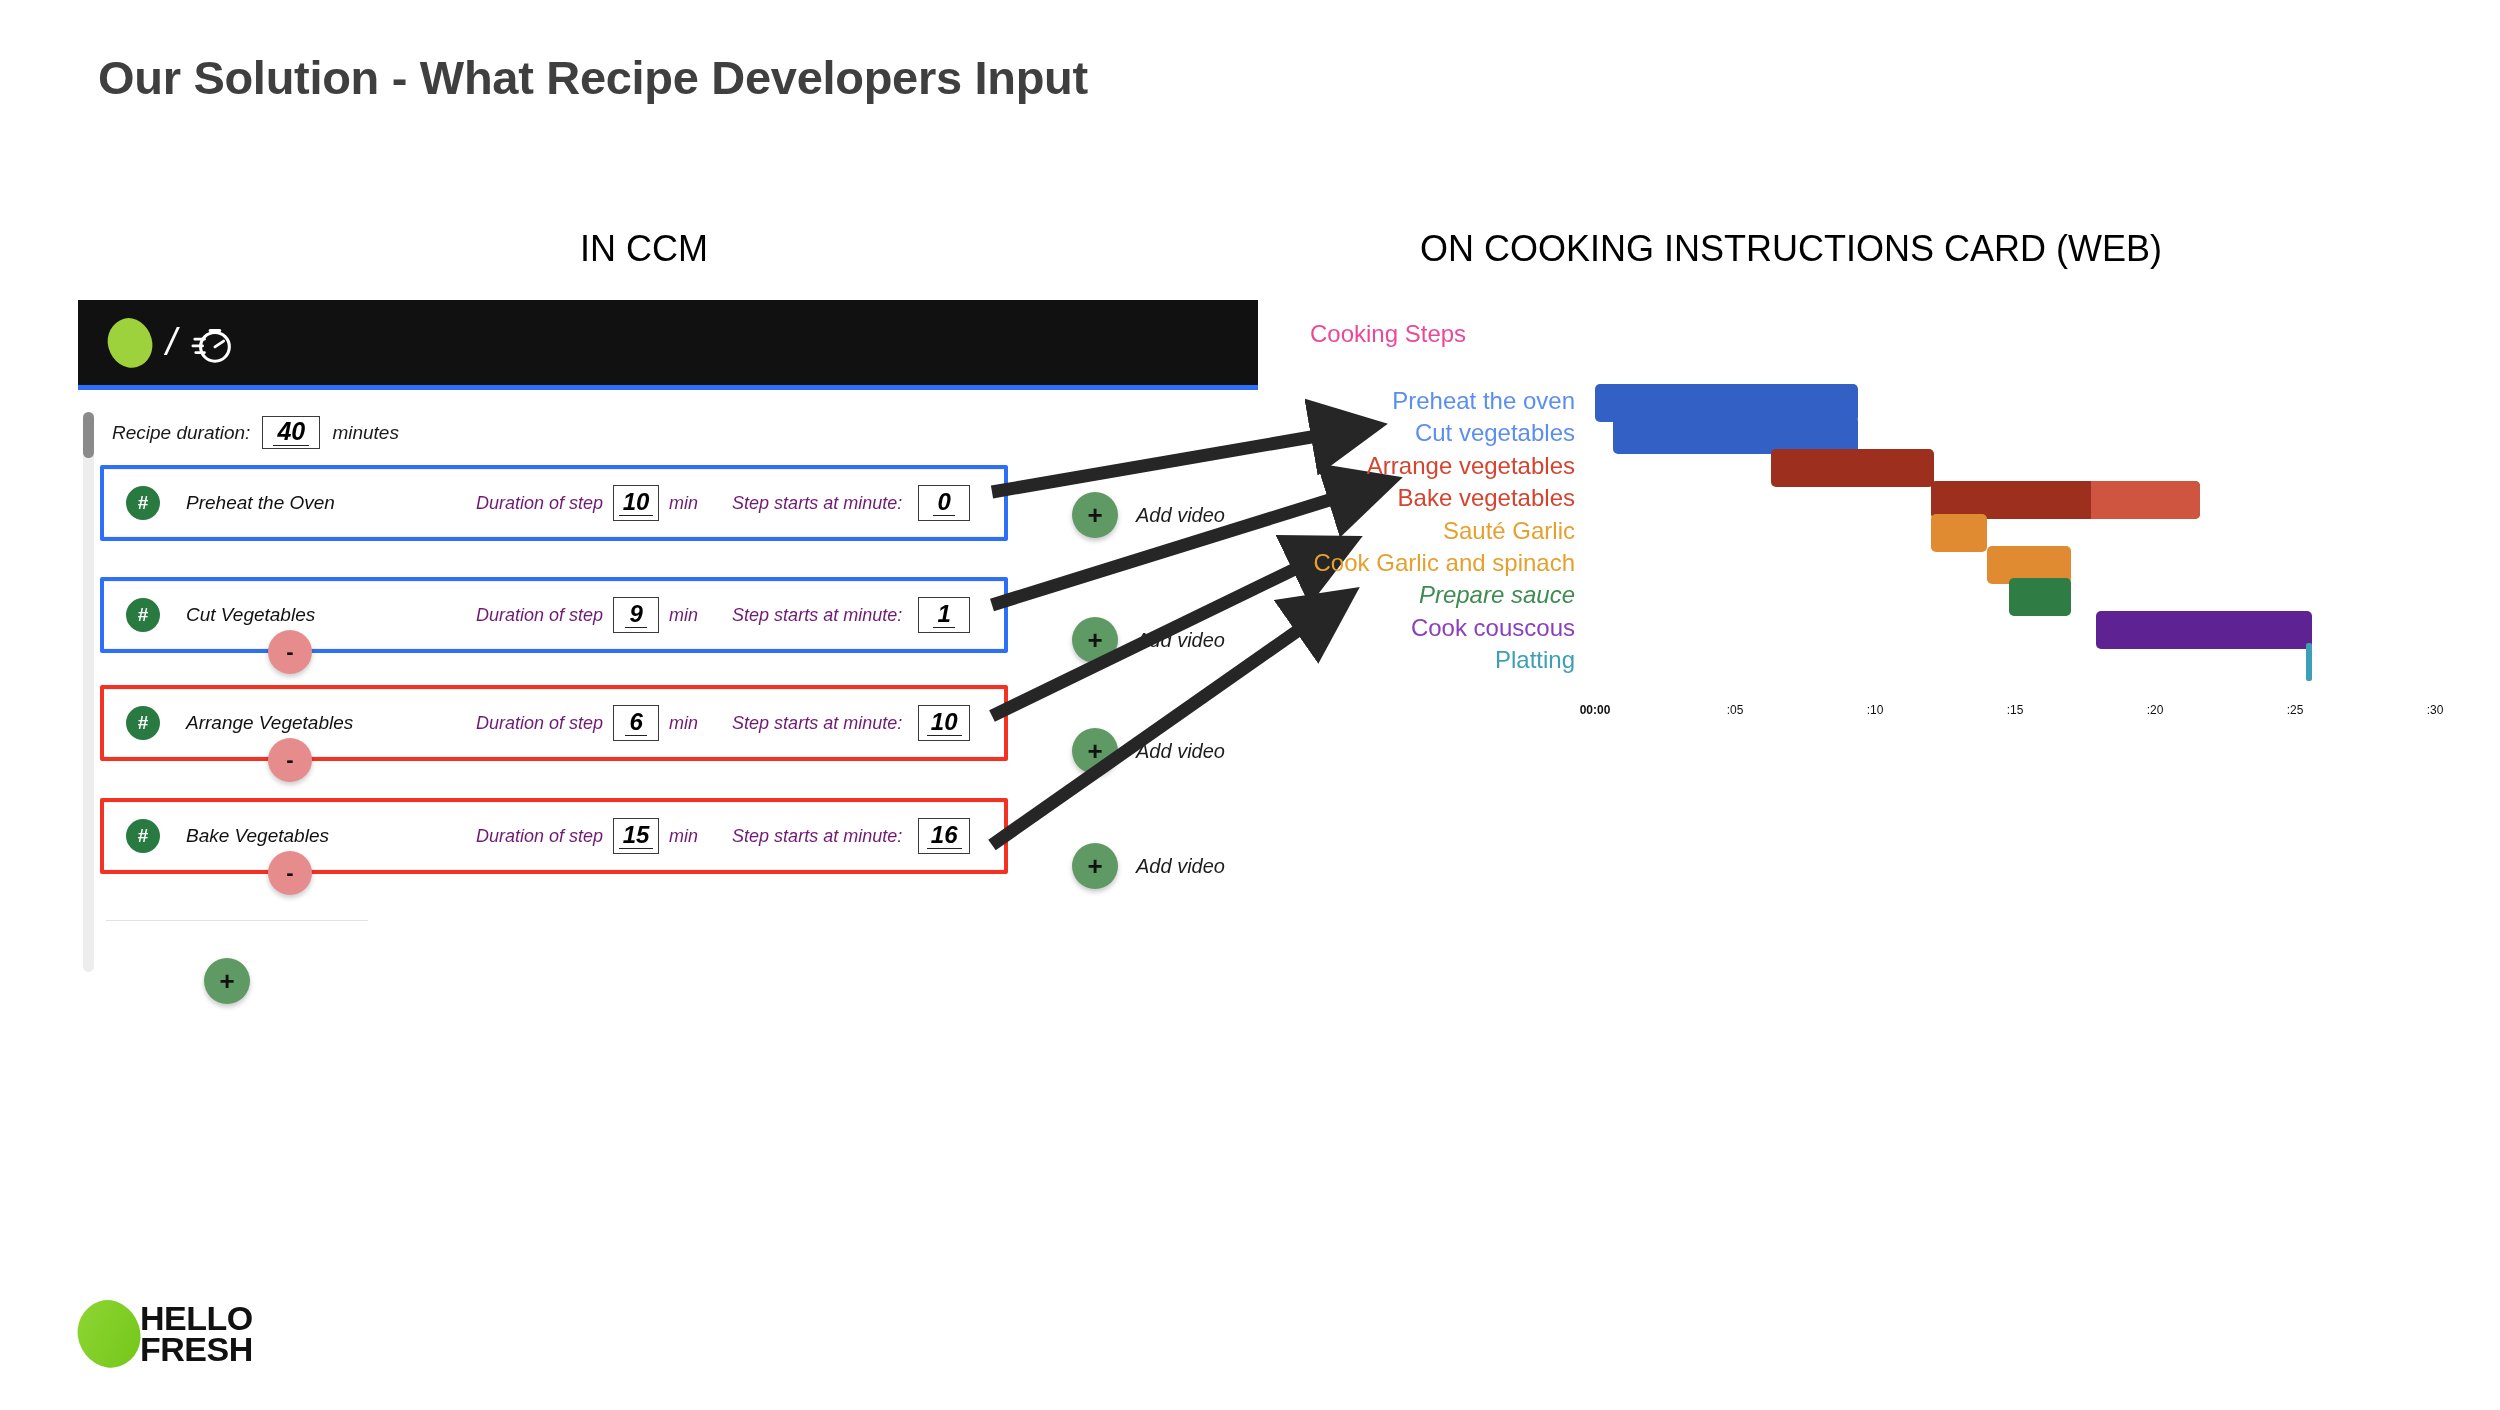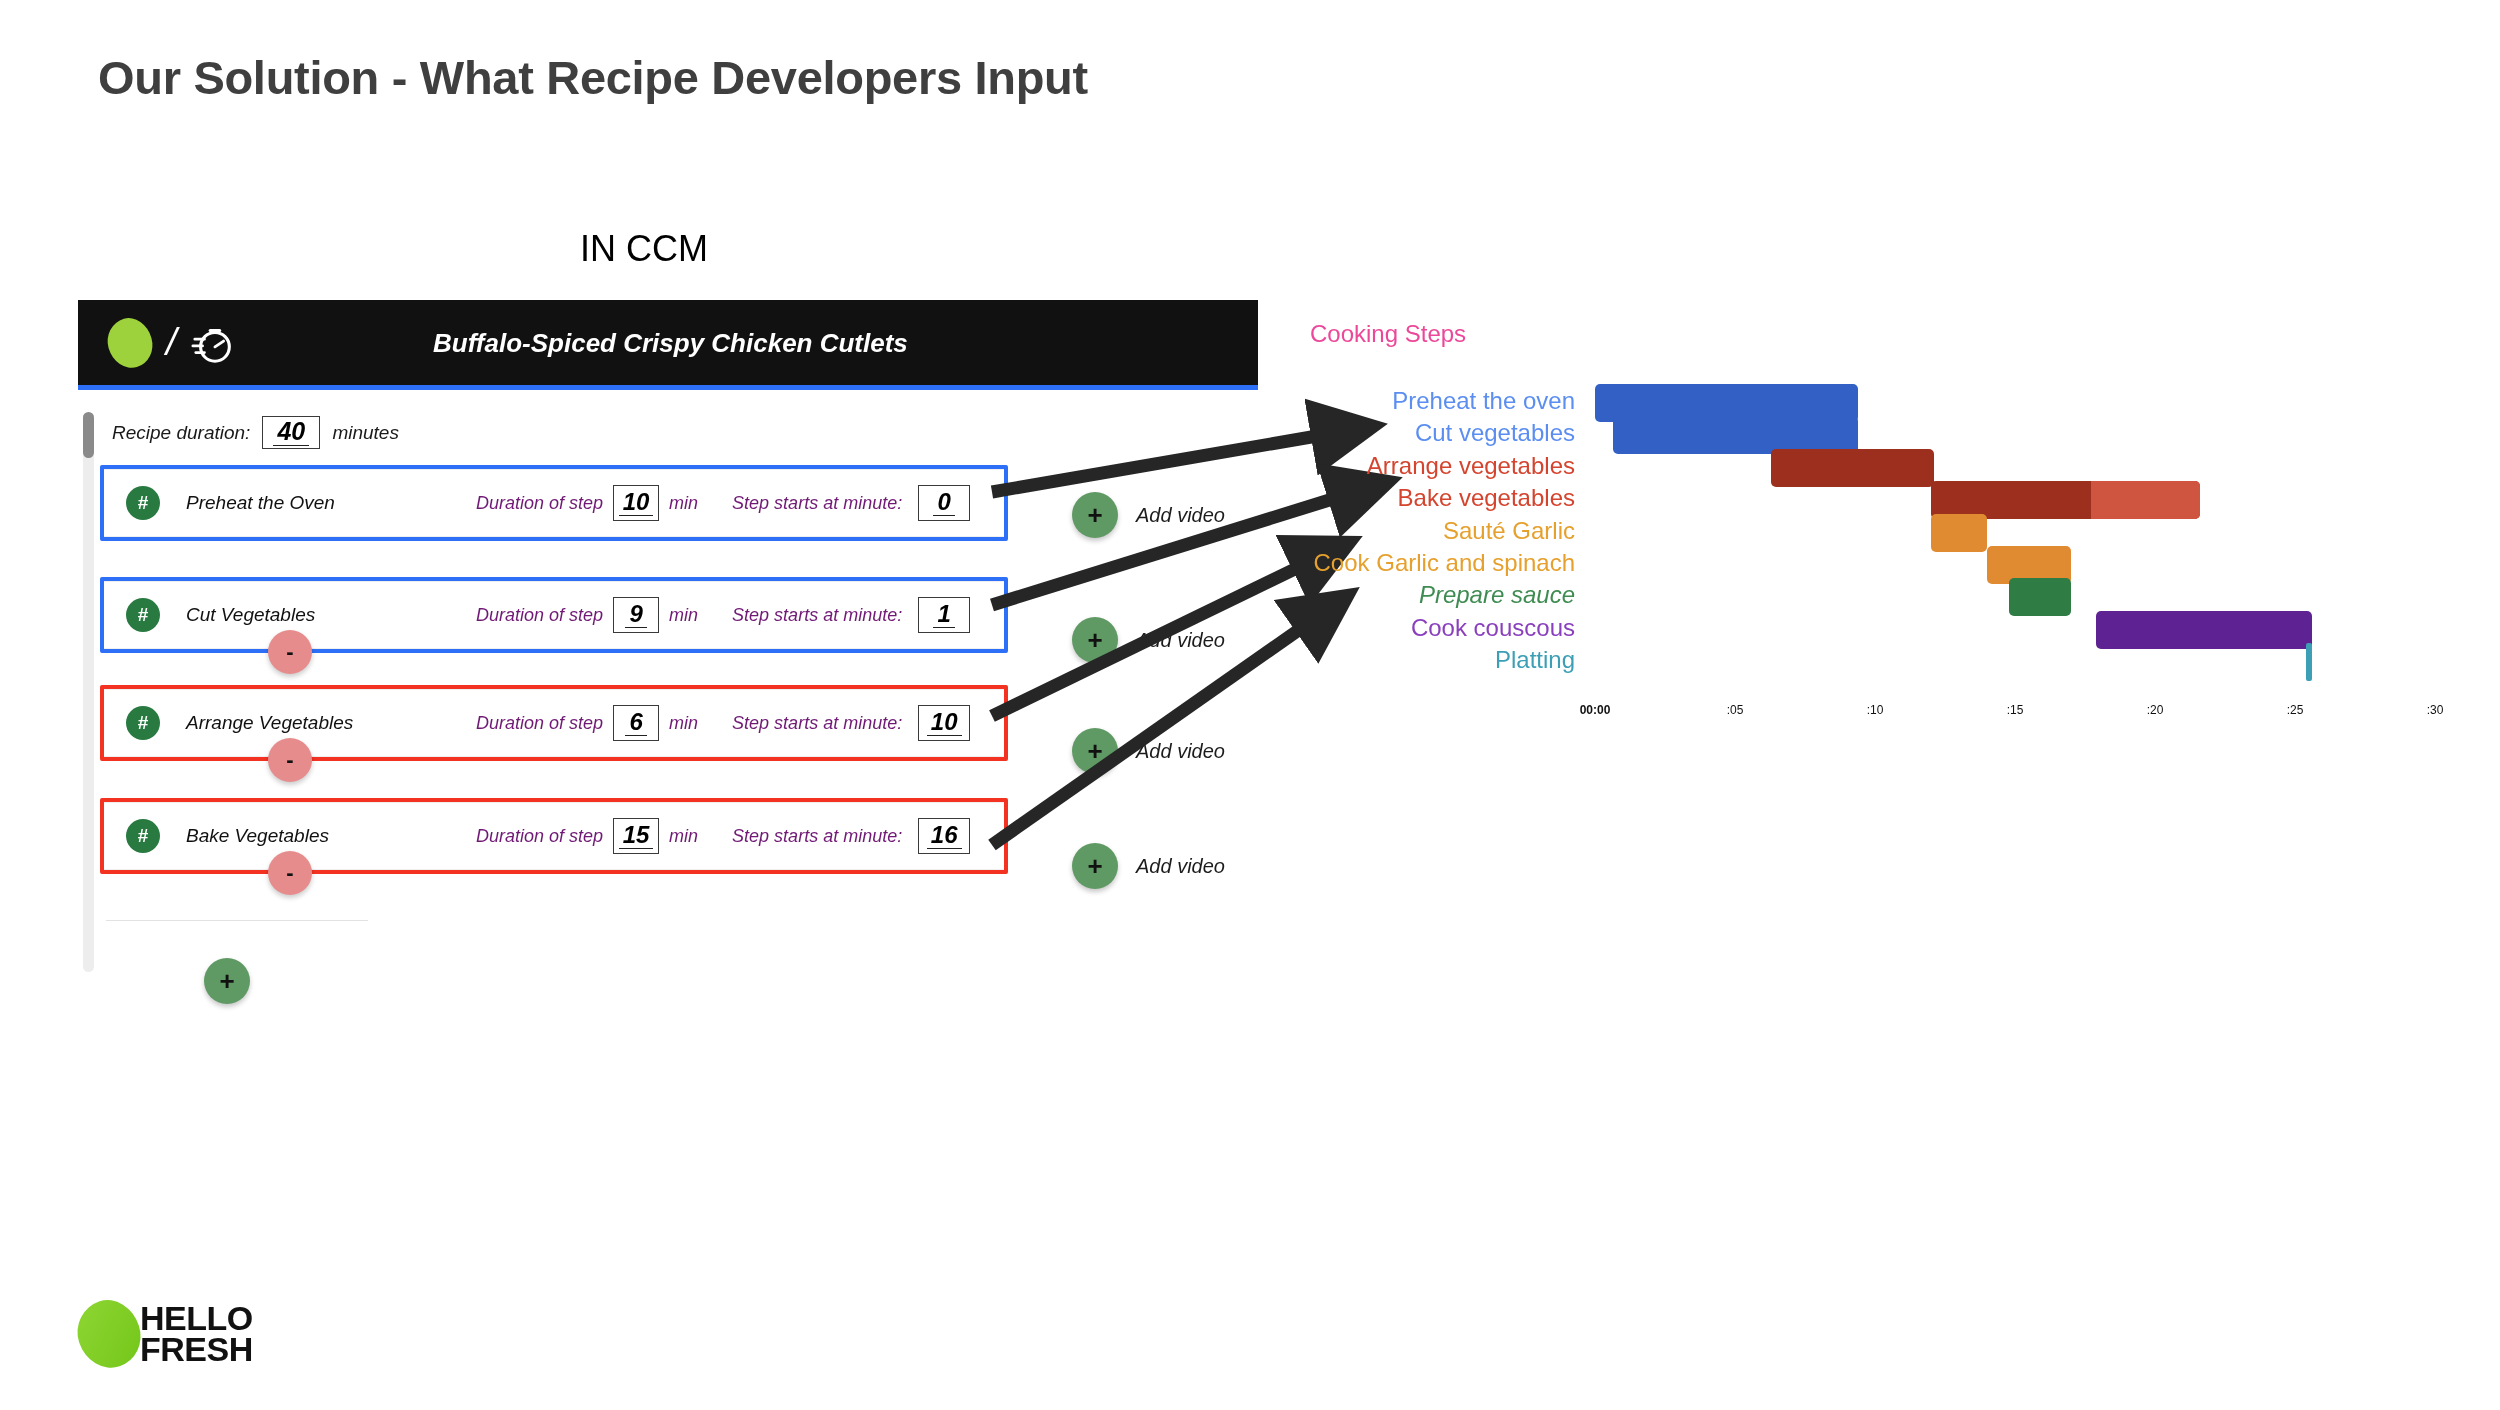--- a/index.html
+++ b/index.html
@@ -137,36 +137,36 @@
   .wordmark { font-size: 34px; font-weight: 900; line-height: .92; color:#111; letter-spacing: -0.5px; }
 </style>
 </head>
 <body>
 
 <div id="slide">
 
   <div class="slide-title">Our Solution - What Recipe Developers Input</div>
 
   <div class="col-head" id="head-ccm">IN CCM</div>
+  <div class="col-head" id="head-card">ON COOKING INSTRUCTIONS CARD (WEB)</div>
 
   <div id="ccm-panel">
 
     <div class="ccm-topbar">
       <div class="brandmark">
         <div class="lemon-small"></div>
         <span class="slash">/</span>
         <svg width="46" height="46" viewBox="0 0 48 48">
           <circle cx="25" cy="28" r="15" fill="none" stroke="#fff" stroke-width="3.2"></circle>
           <path d="M25 28 L34 22" stroke="#fff" stroke-width="3" stroke-linecap="round"></path>
           <path d="M20 11 L30 11" stroke="#fff" stroke-width="3.2" stroke-linecap="round"></path>
           <path d="M25 11 L25 14" stroke="#fff" stroke-width="3.2"></path>
           <path d="M4 20 L14 20 M2 27 L12 27 M5 34 L14 34" stroke="#fff" stroke-width="3" stroke-linecap="round"></path>
         </svg>
       </div>
-      <div class="ccm-title">Buffalo-Spiced Crispy Chicken Cutlets</div>
     </div>
     <div class="topbar-underline"></div>
 
     <div class="track"></div>
     <div class="thumb"></div>
 
     <div class="duration-row">
       <span>Recipe duration:</span>
       <span class="num-box dur-box">
         <span class="inner">40</span>

